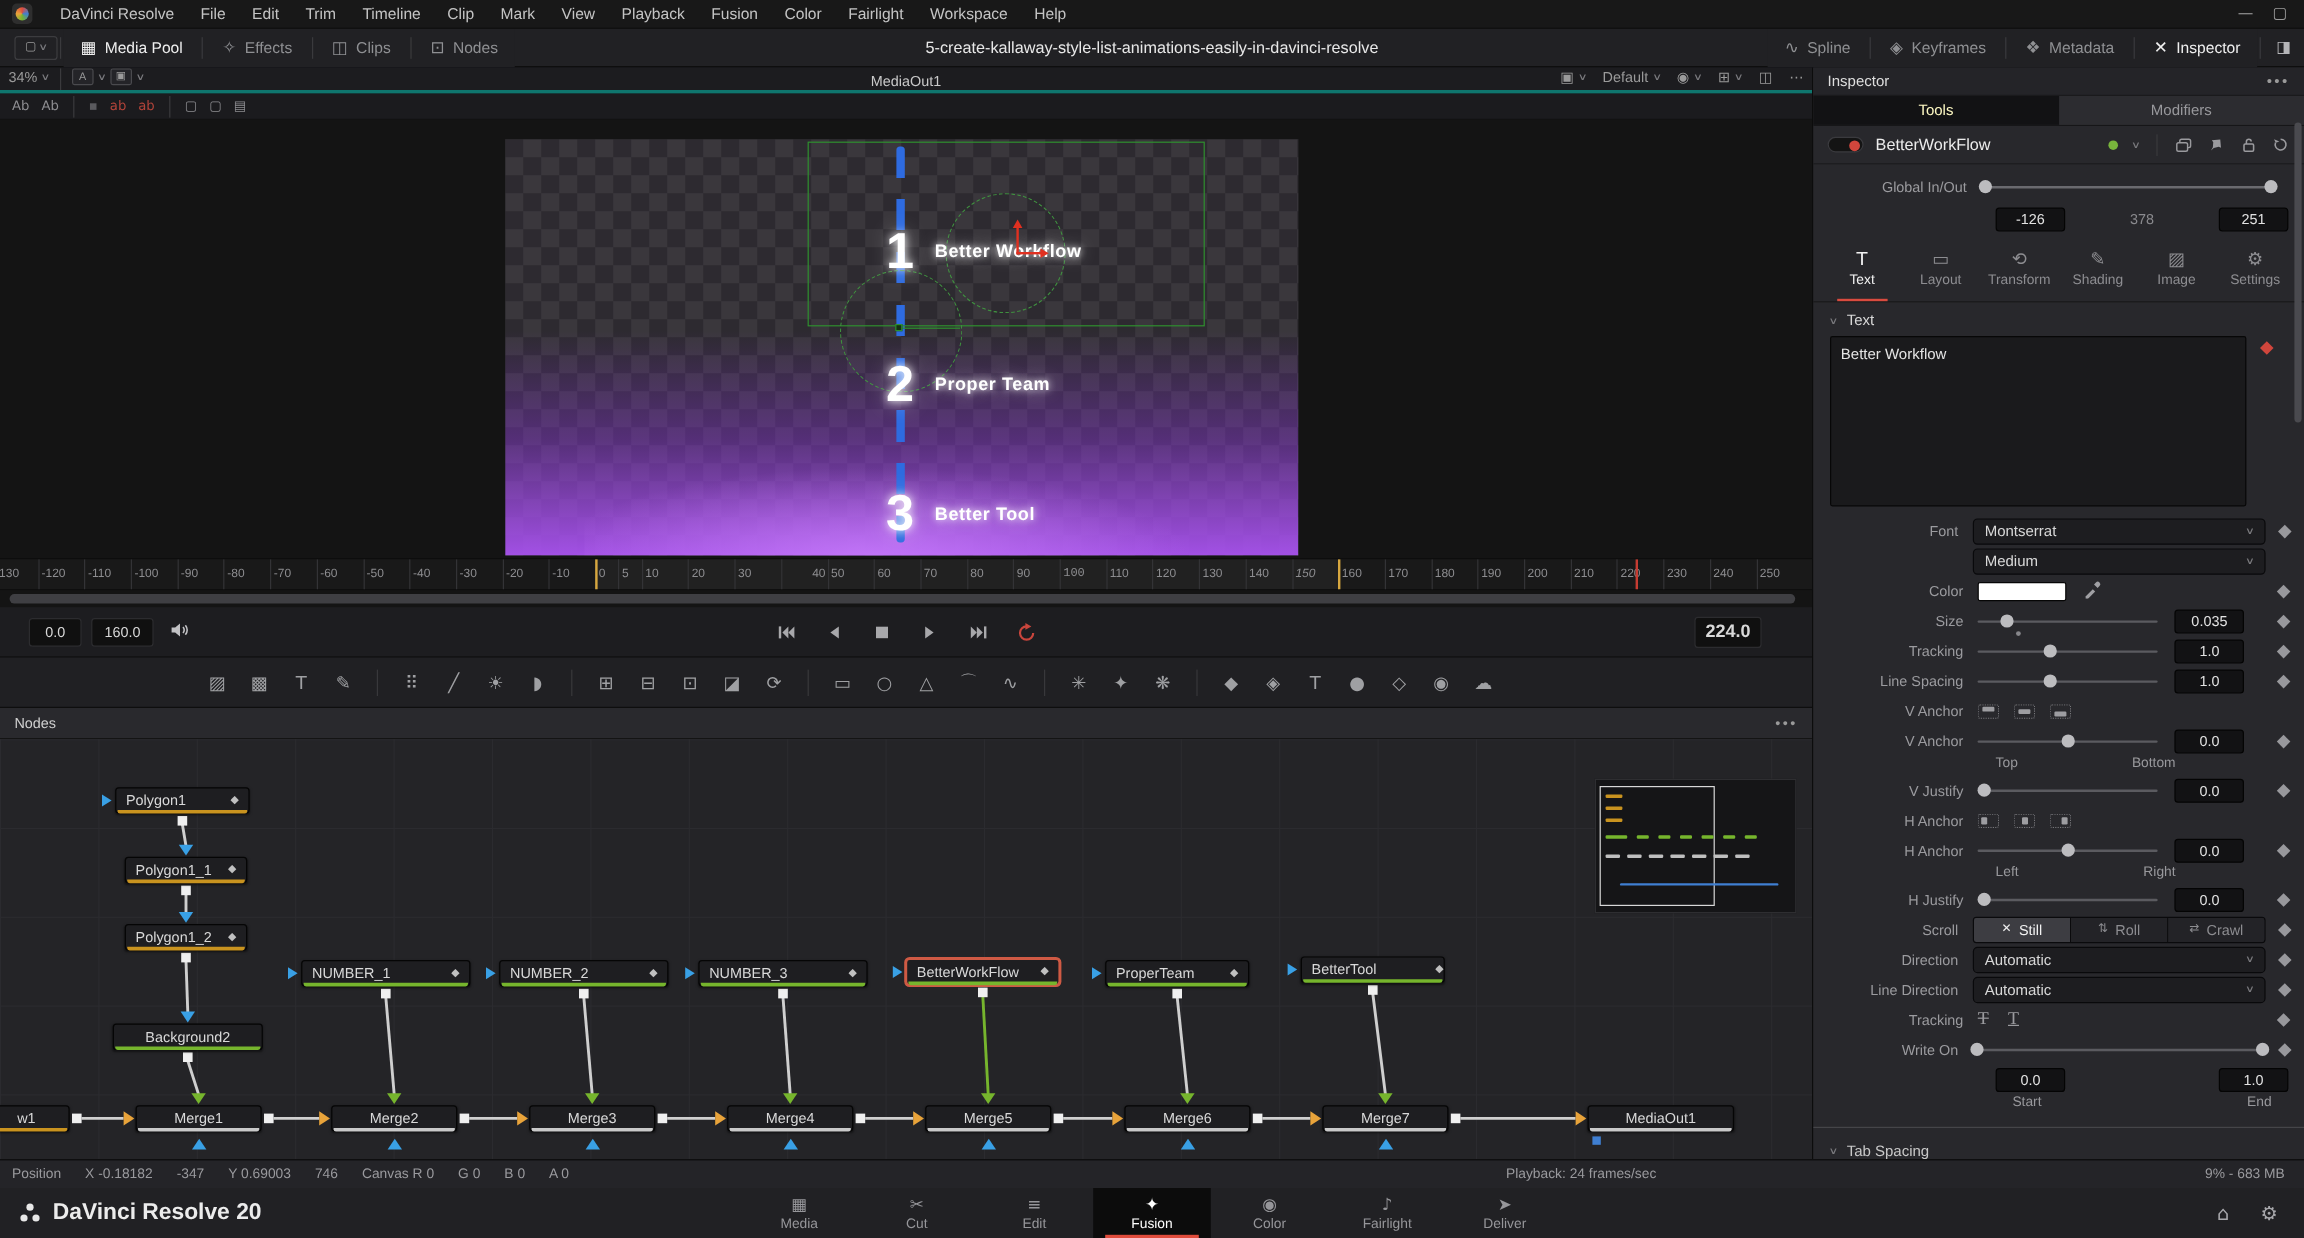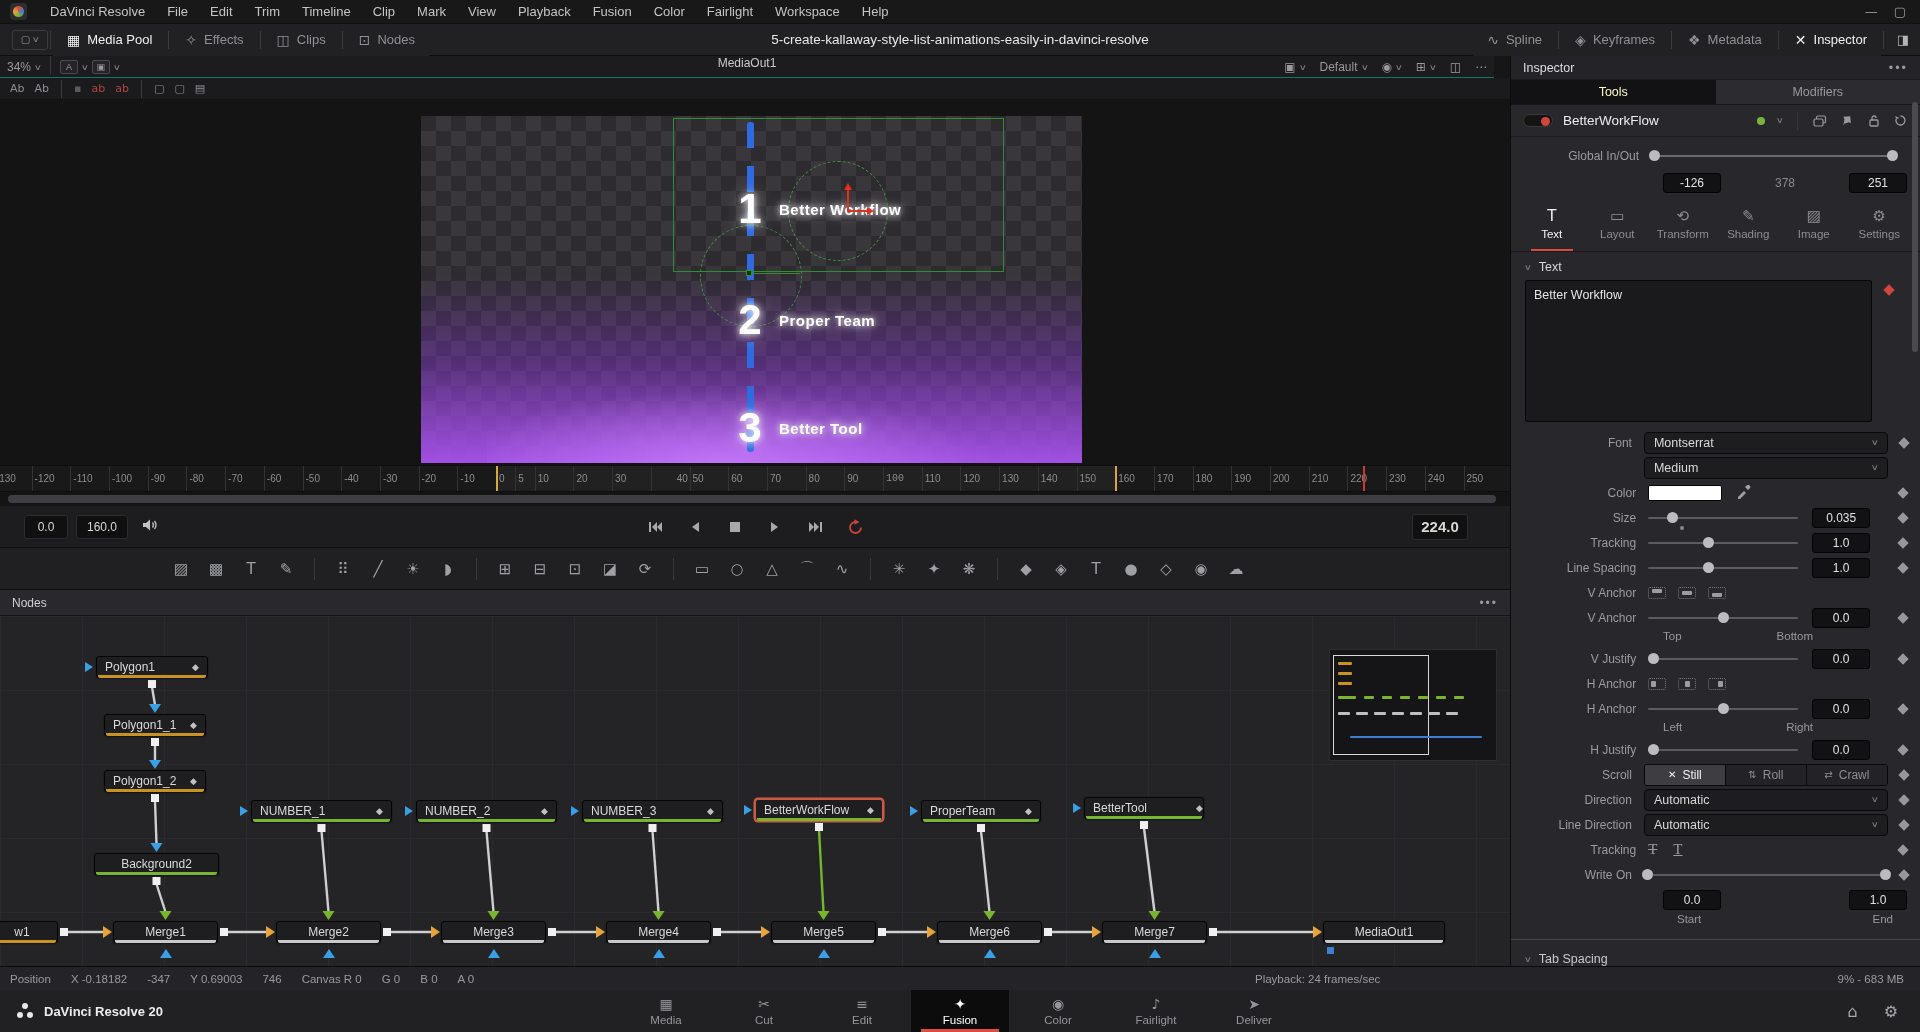--- a/index.html
+++ b/index.html
@@ -26,22 +26,22 @@
   .vdiv{width:1px;height:18px;background:#3a3a3d;margin:0 2px}
   #quickbtn{width:36px;height:20px;border:1px solid #3c3c3f;border-radius:3px;margin-left:12px;
     display:flex;align-items:center;justify-content:center;color:#9a9a9a;font-size:10px;gap:3px}
   #tb-title{position:absolute;left:0;right:0;text-align:center;color:#e8e8e8;font-size:13.5px;pointer-events:none}
   #tb-right{margin-left:auto;display:flex;align-items:center;height:32px;z-index:2;background:#212124}
   #panel-toggle{width:34px;text-align:center;color:#b5b5b8}
 
   
   #left-area{position:absolute;top:56px;left:0;width:1510px;height:910px;background:#161616}
 
-  #viewer-header{position:absolute;top:0;left:0;right:16px;height:22px;background:#1c1c1f;
-    border-bottom:1px solid #0f766e;display:flex;align-items:flex-start;font-size:12px;color:#9a9a9a}
+  #viewer-header{position:absolute;top:0;left:0;right:0;height:22px;background:#1c1c1f;
+    border-bottom:3px solid #0f766e;display:flex;align-items:flex-end;font-size:12px;color:#9a9a9a}
   #viewer-title{position:absolute;left:0;right:0;text-align:center;color:#c9c9c9;pointer-events:none}
   .vh-item{display:flex;align-items:center;gap:4px;padding:0 7px;height:22px}
   .mini-box{display:inline-flex;align-items:center;justify-content:center;width:18px;height:14px;
     border:1px solid #4a4a4e;border-radius:2px;font-size:9px;color:#9a9a9a;background:#242428}
   .chev{font-size:8px;color:#7a7a7e;transform:scaleX(1.4)}
   #vh-right{margin-left:auto;display:flex;align-items:center;z-index:2}
 
   #text-toolbar{position:absolute;top:22px;left:0;right:0;height:22px;background:#1b1b1e;
     display:flex;align-items:center;gap:10px;padding-left:10px;border-bottom:1px solid #121212}
   .tt{font-size:11px;color:#8e8e92}
@@ -195,21 +195,21 @@
 
   
   #statusbar{position:absolute;top:966px;left:0;width:1920px;height:24px;background:#242428;
     border-top:1px solid #0b0b0b;display:flex;align-items:center;font-size:11.5px;color:#9a9a9e}
   #sb-left{display:flex;gap:20px;padding-left:10px}
   #sb-playback{position:absolute;left:1255px}
   #sb-mem{position:absolute;right:16px}
 
   
   #bottomnav{position:absolute;top:990px;left:0;width:1920px;height:42px;background:#212124;display:flex;align-items:center}
-  #brand{display:flex;align-items:center;gap:10px;padding-left:16px;color:#ececec;font-weight:bold;font-size:13px}
+  #brand{display:flex;align-items:center;gap:10px;padding-left:16px;color:#ececec;font-weight:bold;font-size:19px}
   #brandlogo{width:18px;height:18px;position:relative}
   #brandlogo i{position:absolute;width:6px;height:6px;border-radius:50%;background:#e8e8e8}
   #brandlogo i:nth-child(1){left:6px;top:1px}#brandlogo i:nth-child(2){left:1px;top:10px}#brandlogo i:nth-child(3){left:11px;top:10px}
   #pages{position:absolute;left:0;right:0;display:flex;justify-content:center}
   .page{width:98px;height:42px;display:flex;flex-direction:column;align-items:center;justify-content:center;gap:2px;color:#96969a;position:relative}
   .page .pic{font-size:14px;height:16px}
   .page .plb{font-size:11.5px}
   .page.active{background:#0c0c0c;color:#fff}
   .page.active::after{content:"";position:absolute;left:10px;right:10px;bottom:0;height:3px;background:#e04c3c}
   #bn-right{margin-left:auto;display:flex;gap:26px;padding-right:22px;color:#a8a8ac;font-size:16px;z-index:2}
@@ -439,21 +439,21 @@
         <span class="rlab" style="left: 886px; font-family: Liberation Mono, monospace;">100</span>
         <div class="rtick" style="left: 921.7px;"></div>
         <span class="rlab" style="left: 924.7px;">110</span>
         <div class="rtick" style="left: 960.4px;"></div>
         <span class="rlab" style="left: 963.4px;">120</span>
         <div class="rtick" style="left: 999.1px;"></div>
         <span class="rlab" style="left: 1002.1px;">130</span>
         <div class="rtick" style="left: 1037.8px;"></div>
         <span class="rlab" style="left: 1040.8px;">140</span>
         <div class="rtick" style="left: 1076.5px;"></div>
-        <span class="rlab" style="left: 1079.5px;">150</span>
+        <span class="rlab" style="left: 1079.5px; font-style: italic;">150</span>
         <div class="rtick" style="left: 1115.2px;"></div>
         <span class="rlab" style="left: 1118.2px;">160</span>
         <div class="rtick" style="left: 1153.9px;"></div>
         <span class="rlab" style="left: 1156.9px;">170</span>
         <div class="rtick" style="left: 1192.6px;"></div>
         <span class="rlab" style="left: 1195.6px;">180</span>
         <div class="rtick" style="left: 1231.3px;"></div>
         <span class="rlab" style="left: 1234.3px;">190</span>
         <div class="rtick" style="left: 1270px;"></div>
         <span class="rlab" style="left: 1273px;">200</span>

